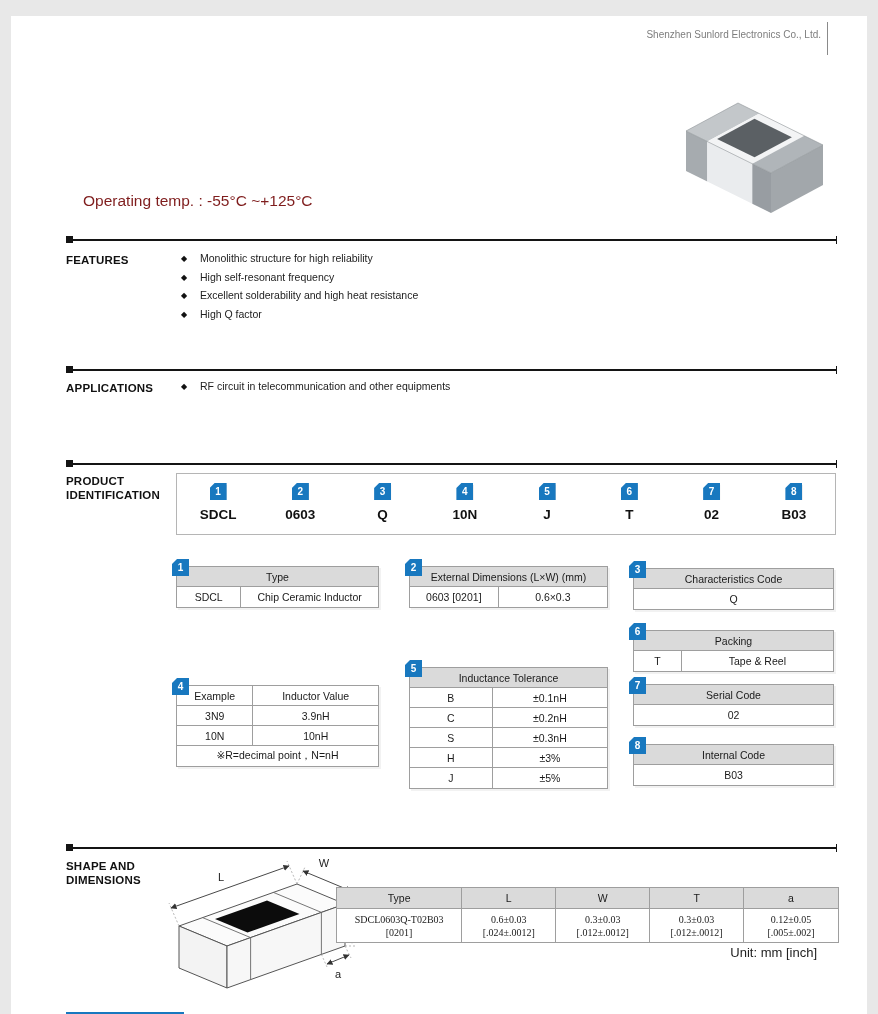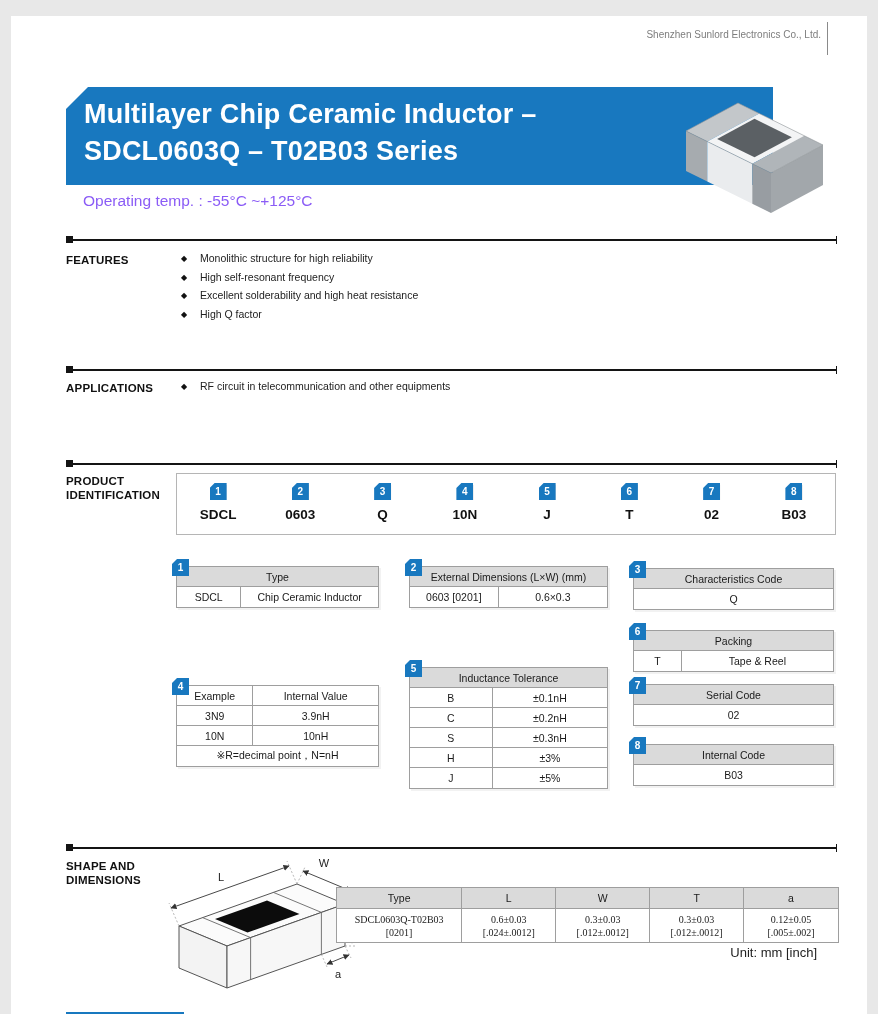--- a/index.html
+++ b/index.html
@@ -10,21 +10,21 @@
   
   .company { position:absolute; top:13px; right:46px; font-size:10px; color:#7d7d7d; }
   .header-rule { position:absolute; top:6px; right:39px; width:1px; height:33px; background:#8a8a8a; }
 
   
   .banner { position:absolute; left:55px; top:71px; width:707px; height:98px; background:#1878bf;
             clip-path:polygon(22px 0, 100% 0, 100% 100%, 0 100%, 0 22px); }
   .banner .title { position:absolute; left:18px; top:9px; color:#ffffff; font-weight:bold;
                    font-size:27px; line-height:37px; letter-spacing:0.2px; }
   .chip-photo { position:absolute; left:665px; top:79px; width:160px; height:135px; z-index:3; }
-  .op-temp { position:absolute; left:72px; top:176px; font-size:15.5px; color:#8b5cf6; }
+  .op-temp { position:absolute; left:72px; top:176px; font-size:15.5px; color:#7f1d1d; }
 
   
   .divider { position:absolute; left:55px; width:771px; height:9px; }
   .d-sq   { position:absolute; left:0; top:1px; width:7px; height:7px; background:#141414; }
   .d-ln   { position:absolute; left:3px; right:1px; top:3.5px; height:2px; background:#141414; }
   .d-tick { position:absolute; right:0; top:0.5px; width:1.5px; height:8px; background:#141414; }
 
   .section-label { position:absolute; left:55px; font-size:11.5px; font-weight:bold;
                    color:#111; line-height:14px; letter-spacing:0.2px; }
 
@@ -71,26 +71,20 @@
   svg text { font-family:"Liberation Sans","DejaVu Sans",sans-serif; }
 </style>
 </head>
 <body>
 
 <div class="page">
 
   <div class="company">Shenzhen Sunlord Electronics Co., Ltd.</div>
   <div class="header-rule"></div>
 
-  <div class="banner">
-    <div class="title">
-      <div>Multilayer Chip Ceramic Inductor –</div>
-      <div>SDCL0603Q – T02B03 Series</div>
-    </div>
-  </div>
 
   <svg class="chip-photo" viewBox="0 0 160 135">
     <polygon points="62,8 83.3,18.5 31.3,46.5 10,36" fill="#c3c7ca"></polygon>
     <polygon points="83.3,18.5 128.3,40.8 76.3,68.8 31.3,46.5" fill="#f3f4f5"></polygon>
     <polygon points="128.3,40.8 147,50 95,78 76.3,68.8" fill="#b0b5b9"></polygon>
     <polygon points="78.5,23.7 115.9,42.2 78.5,62.3 41.1,43.9" fill="#5b6064"></polygon>
     <polygon points="10,36 31.3,46.5 31.3,86.5 10,76" fill="#a6abaf"></polygon>
     <polygon points="31.3,46.5 76.3,68.8 76.3,108.8 31.3,86.5" fill="#eaecee"></polygon>
     <polygon points="76.3,68.8 95,78 95,118 76.3,108.8" fill="#989da2"></polygon>
     <polygon points="147,50 95,78 95,118 147,90" fill="#a2a7ab"></polygon>
@@ -225,21 +219,21 @@
     <div class="trow">
       <div class="tcell" style="width:24%">T</div>
       <div class="tcell" style="width:76%">Tape &amp; Reel</div>
     </div>
   </div>
 
   <div class="dtable" style="left:165px; top:669px; width:203px;">
     <div class="badge t-badge">4</div>
     <div class="trow">
       <div class="tcell" style="width:38%">Example</div>
-      <div class="tcell" style="width:62%">Internal Value</div>
+      <div class="tcell" style="width:62%">Inductor Value</div>
     </div>
     <div class="trow">
       <div class="tcell" style="width:38%">3N9</div>
       <div class="tcell" style="width:62%">3.9nH</div>
     </div>
     <div class="trow">
       <div class="tcell" style="width:38%">10N</div>
       <div class="tcell" style="width:62%">10nH</div>
     </div>
     <div class="trow">

